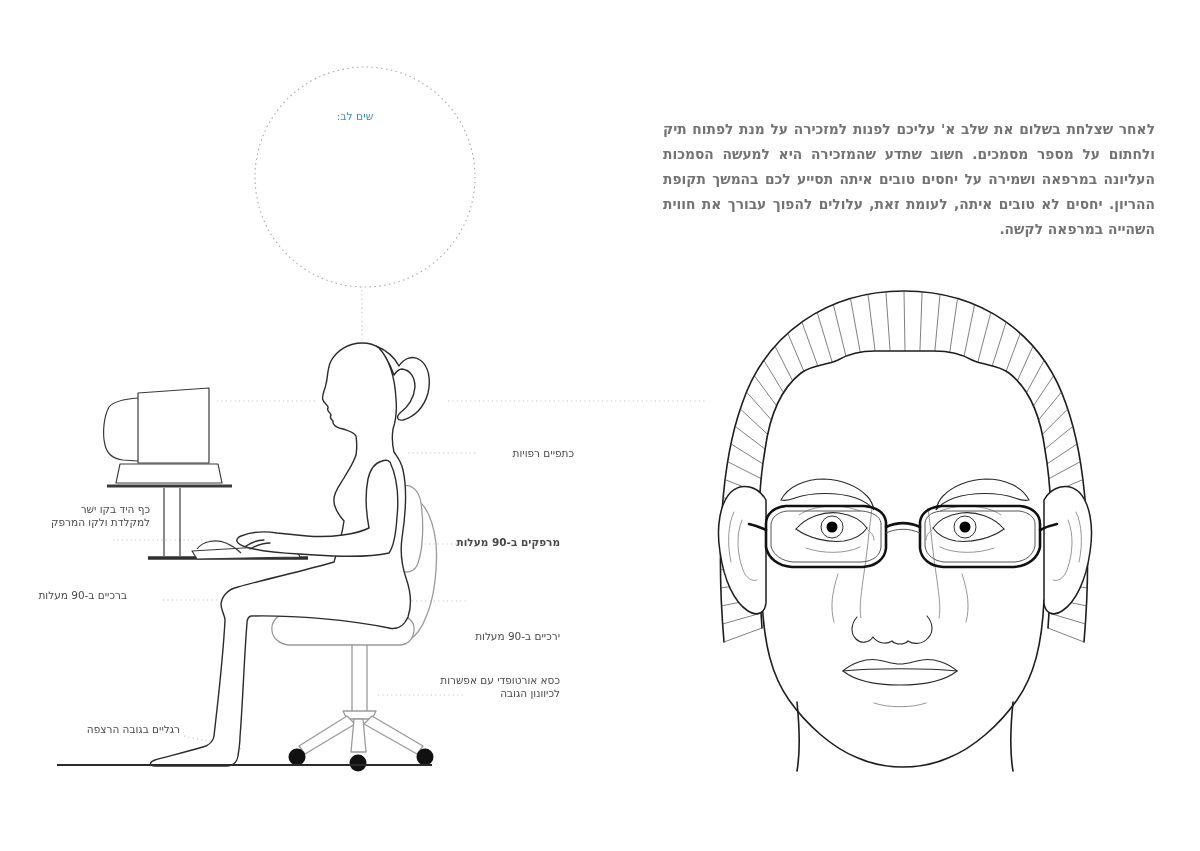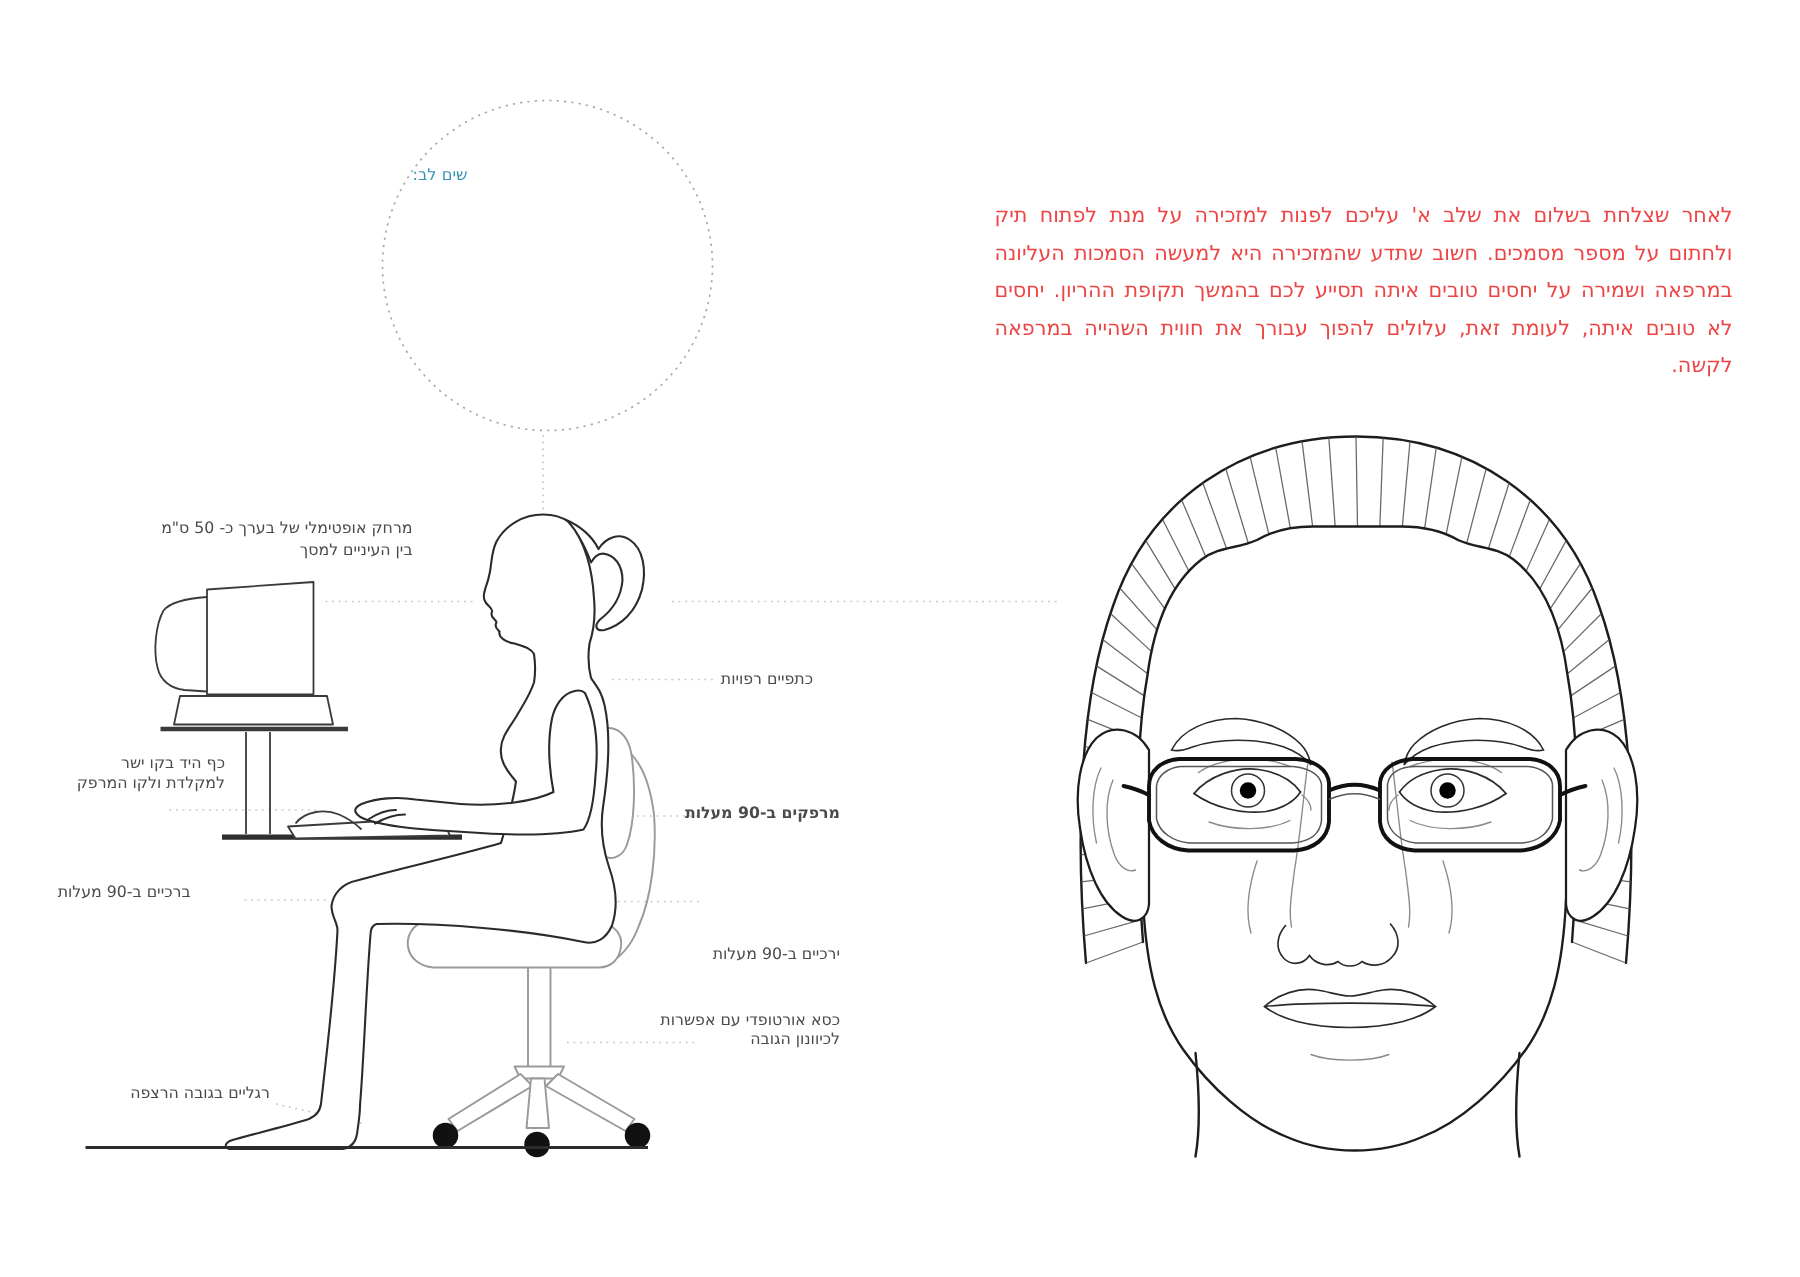--- a/index.html
+++ b/index.html
@@ -7,34 +7,34 @@
     position:relative; width:1200px; height:851px; background:#ffffff;
     font-family:"DejaVu Sans","Liberation Sans",sans-serif;
     direction:rtl; overflow:hidden; margin:0 auto;
   }
   .art{position:absolute; left:0; top:0; width:1200px; height:851px;}
   .page-title{
     position:absolute; right:45px; top:82px; margin:0;
     font-size:17px; font-weight:bold; color:#121212; line-height:24px;
   }
   .intro{
-    position:absolute; right:45px; top:132px; width:492px; margin:0;
-    font-size:13.8px; line-height:25px; color:#ef4444; text-align:justify;
+    position:absolute; right:45px; top:117px; width:492px; margin:0;
+    font-size:13.8px; line-height:25px; color:#737373; text-align:justify;font-weight:bold;
   }
   .note{
     position:absolute; right:765px; top:109px; width:160px;
-    font-size:10.8px; line-height:15.7px; color:#3795b6; text-align:left;
+    font-size:10.8px; line-height:15.7px; color:#3795b6; text-align:center;
   }
   .lbl{
     position:absolute; font-size:10.5px; line-height:14px; color:#4a4a4a;
     text-align:right; white-space:nowrap;
   }
   .lbl div{white-space:nowrap;}
   .lbl-distance{right:925px; top:345px;}
-  .lbl-shoulders{right:658px; top:446px;}
+  .lbl-shoulders{right:626px; top:446px;}
   .lbl-hand{right:1050px; top:503px;}
   .lbl-elbows{right:640px; top:535px;font-weight:bold;}
   .lbl-knees{right:1073px; top:588px;}
   .lbl-thighs{right:640px; top:593px;margin-top:36px;}
   .lbl-chair{right:640px; top:674px;}
   .lbl-feet{right:1020px; top:722px;}
 
   
   .ink{fill:none; stroke:#2b2b2b; stroke-width:1.4; stroke-linecap:round; stroke-linejoin:round;}
   .ink-fill{fill:#ffffff; stroke:#2b2b2b; stroke-width:1.4; stroke-linejoin:round;}
@@ -251,24 +251,20 @@
       </g>
     </g>
   </svg>
 
   <p class="intro">לאחר שצלחת בשלום את שלב א' עליכם לפנות למזכירה על מנת לפתוח תיק ולחתום על מספר מסמכים. חשוב שתדע שהמזכירה היא למעשה הסמכות העליונה במרפאה ושמירה על יחסים טובים איתה תסייע לכם בהמשך תקופת ההריון. יחסים לא טובים איתה, לעומת זאת, עלולים להפוך עבורך את חווית השהייה במרפאה לקשה.</p>
 
   <div class="note">
     <div>שים לב:</div>
   </div>
 
-  <div class="lbl lbl-distance" style="line-height:15px;">
-    <div>מרחק אופטימלי של בערך כ- 50 ס"מ</div>
-    <div>בין העיניים למסך</div>
-  </div>
   <div class="lbl lbl-shoulders">
     <div>כתפיים רפויות</div>
   </div>
   <div class="lbl lbl-hand" style="line-height:13px;">
     <div>כף היד בקו ישר</div>
     <div>למקלדת ולקו המרפק</div>
   </div>
   <div class="lbl lbl-elbows">
     <div>מרפקים ב-90 מעלות</div>
   </div>

